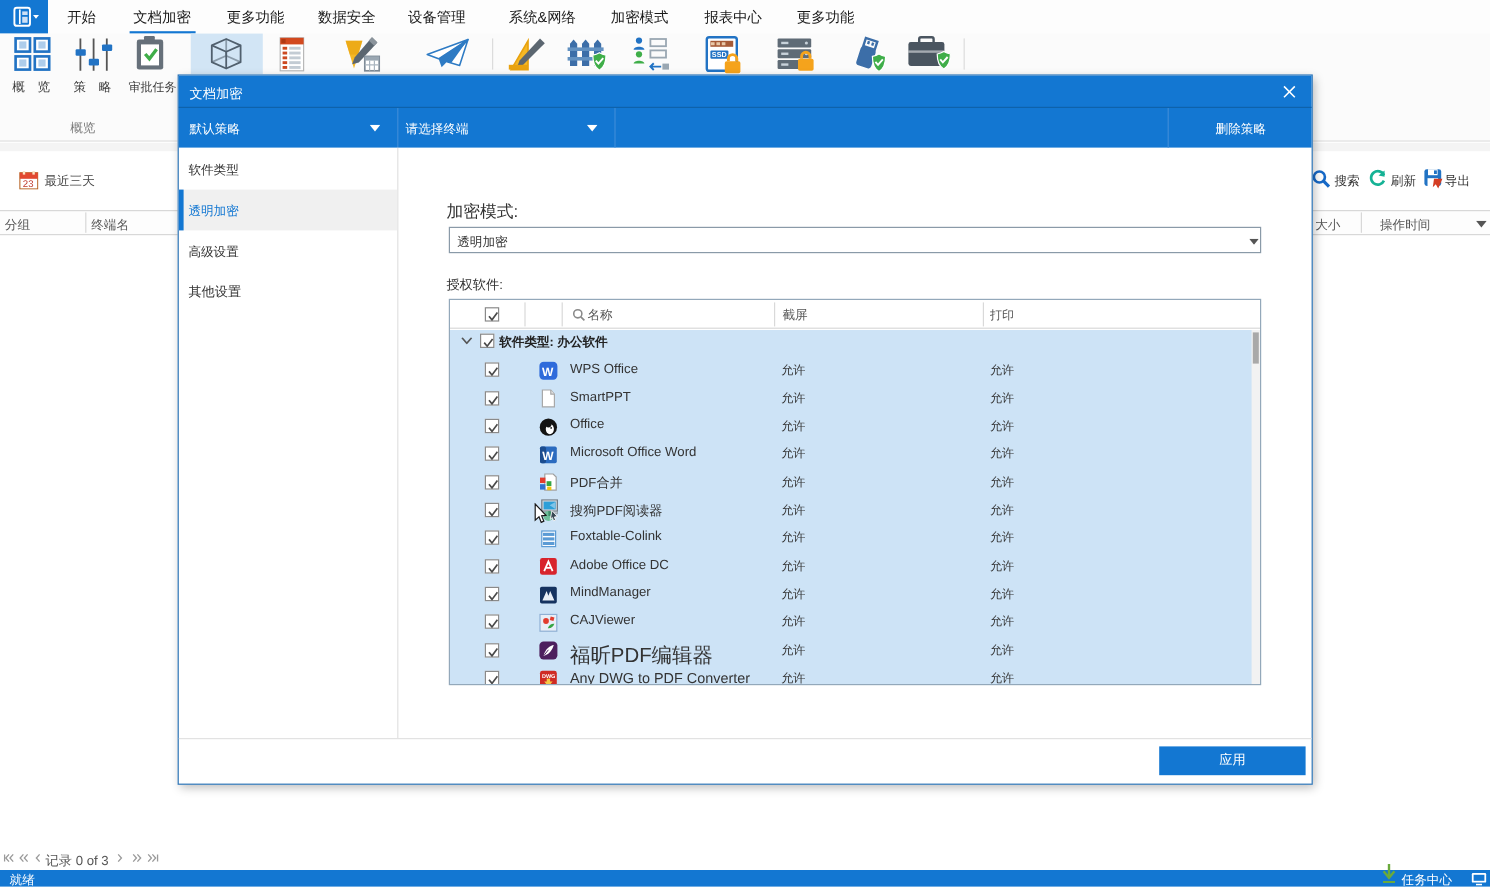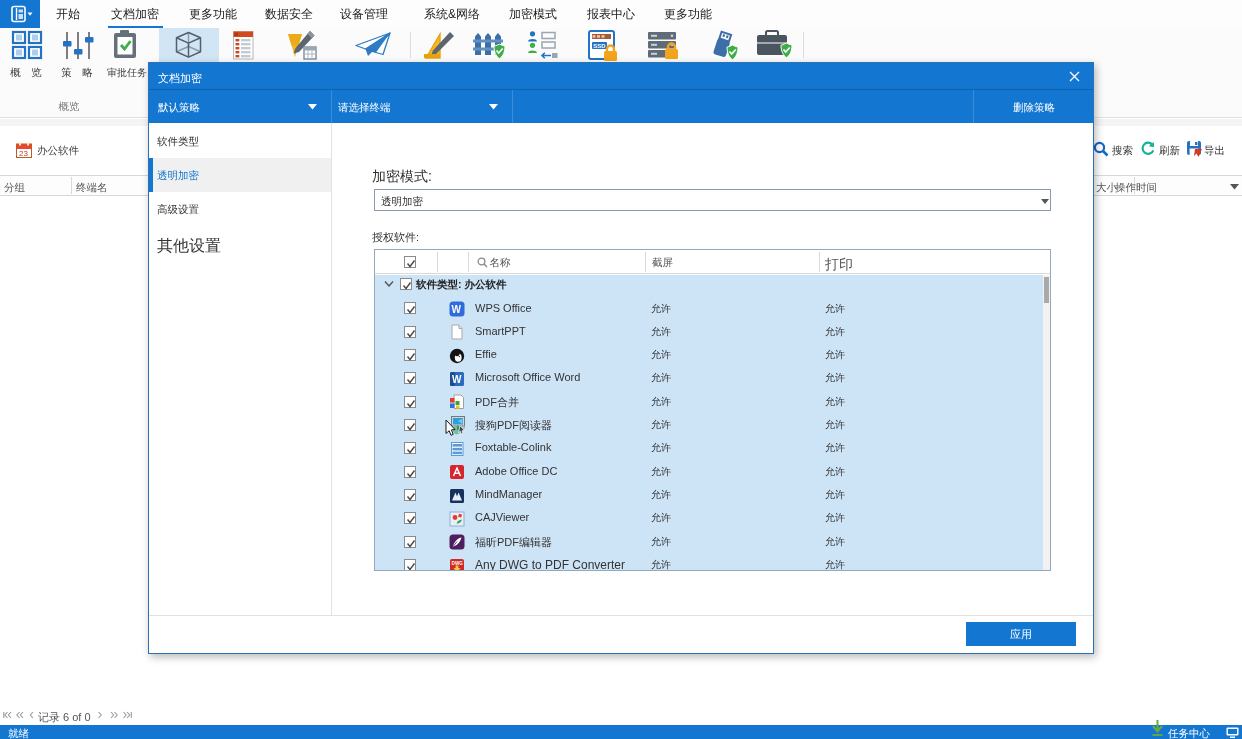--- a/index.html
+++ b/index.html
@@ -223,21 +223,21 @@
 
 <div id="bgwin">
 
 <svg class="abs" style="left:16px;top:142px" width="16" height="16" viewBox="0 0 16 16">
 <rect x="0.5" y="2" width="15" height="13.5" fill="#fff" stroke="#b5601e"></rect>
 <rect x="0.5" y="2" width="15" height="5" fill="#e2492f"></rect>
 <rect x="3" y="0.5" width="2" height="3" fill="#fbe2c2"></rect>
 <rect x="11" y="0.5" width="2" height="3" fill="#fbe2c2"></rect>
 <text x="3" y="13.5" font-size="8" fill="#c0392b" font-family="Liberation Sans">23</text>
 </svg>
-<span class="abs cjk" style="left:37px;top:144px;font-size:10.5px;color:#444">办公软件</span>
+<span class="abs cjk" style="left:37px;top:144px;font-size:10.5px;color:#444">最近三天</span>
 
 <svg class="abs" style="left:1093px;top:141px" width="16" height="16" viewBox="0 0 16 16">
 <circle cx="6.5" cy="6.5" r="4.6" fill="none" stroke="#1769c7" stroke-width="2.2"></circle>
 <line x1="10" y1="10" x2="14.5" y2="14.5" stroke="#1769c7" stroke-width="2.6"></line>
 </svg>
 <span class="abs cjk" style="left:1112px;top:144px;font-size:10.5px;color:#333">搜索</span>
 <svg class="abs" style="left:1140px;top:141px" width="16" height="16" viewBox="0 0 16 16">
 <path d="M13.3 9.5 A5.6 5.6 0 1 1 13.3 5" fill="none" stroke="#15b295" stroke-width="2.2"></path>
 <path d="M13.8 1 L13.8 6.2 L8.8 5.2 Z" fill="#15b295"></path>
 </svg>
@@ -250,21 +250,21 @@
 <path d="M9 9 L16 9 L12.5 17 L10.5 13.5 L8 16 Z" fill="#d43d23"></path>
 </svg>
 <span class="abs cjk" style="left:1204px;top:144px;font-size:10.5px;color:#333">导出</span>
 
 <div class="abs" style="left:0;top:175px;width:1242px;height:21px;border-top:1px solid #d8d8d8;border-bottom:1px solid #d8d8d8;background:#fdfdfd"></div>
 <span class="abs cjk" style="left:4px;top:181px;font-size:10.5px;color:#555">分组</span>
 <div class="abs" style="left:71px;top:177px;width:1px;height:17px;background:#d8d8d8"></div>
 <span class="abs cjk" style="left:76px;top:181px;font-size:10.5px;color:#555">终端名</span>
 <span class="abs cjk" style="left:1096px;top:181px;font-size:10.5px;color:#555">大小</span>
 <div class="abs" style="left:1134px;top:177px;width:1px;height:17px;background:#d8d8d8"></div>
-<span class="abs cjk" style="left:1115px;top:181px;font-size:10.5px;color:#555">操作时间</span>
+<span class="abs cjk" style="left:1150px;top:181px;font-size:10.5px;color:#555">操作时间</span>
 <svg class="abs" style="left:1230px;top:184px" width="9" height="6" viewBox="0 0 9 6">
       <path d="M0 0 L9 0 L4.5 5.5 Z" fill="#555"></path>
     </svg>
 </div>
 
 <div id="dialog" class="abs" style="left:148px;top:62px;width:946px;height:592px;background:#fff;border:1px solid #2a72b5;box-shadow:2px 3px 8px rgba(0,0,0,0.28)">
 
 <div class="abs" style="left:0;top:0;width:944px;height:27px;background:#1377d2;border-bottom:1px solid #0e62ab"></div>
 <span class="abs cjk" style="left:9px;top:8px;font-size:11px;color:#fff">文档加密</span>
 <svg class="abs" style="left:920px;top:8px" width="11" height="11" viewBox="0 0 11 11">
@@ -284,21 +284,21 @@
 <div class="abs" style="left:363px;top:27px;width:1px;height:33px;background:#3d8cd9"></div>
 <div class="abs" style="left:824px;top:27px;width:1px;height:33px;background:#3d8cd9"></div>
 <span class="abs cjk ctr" style="left:885px;top:38px;font-size:10.5px;color:#fff;white-space:nowrap">删除策略</span>
 
 <div class="abs" style="left:182px;top:60px;width:1px;height:492px;background:#e2e2e2"></div>
 <span class="abs cjk" style="left:8px;top:72px;font-size:10.5px;color:#333">软件类型</span>
 <div class="abs" style="left:0;top:95px;width:182px;height:34px;background:#f0f0f0"></div>
 <div class="abs" style="left:0;top:95px;width:4px;height:34px;background:#1377d2"></div>
 <span class="abs cjk blue" style="left:8px;top:106px;font-size:10.5px">透明加密</span>
 <span class="abs cjk" style="left:8px;top:140px;font-size:10.5px;color:#333">高级设置</span>
-<span class="abs cjk" style="left:8px;top:173px;font-size:16px;color:#333">其他设置</span>
+<span class="abs cjk" style="left:8px;top:173px;font-size:11px;color:#333">其他设置</span>
 
 <span class="abs cjk" style="left:223px;top:105px;font-size:14px;color:#333">加密模式:</span>
 <div class="abs" style="left:225px;top:126px;width:677px;height:22px;border:1px solid #8a9aa8;background:#fff">
 <span class="abs cjk" style="left:6px;top:5px;font-size:10.5px;color:#333">透明加密</span>
 <svg class="abs" style="left:666px;top:9px" width="8" height="5" viewBox="0 0 8 5">
         <path d="M0 0 L8 0 L4 5 Z" fill="#555"></path>
       </svg>
 </div>
 <span class="abs cjk" style="left:223px;top:167px;font-size:11px;color:#333">授权软件:</span>
 <div id="apptable" class="abs" style="left:225px;top:186px;width:677px;height:322px;border:1px solid #93a8ba;background:#fff;overflow:hidden">
@@ -311,21 +311,21 @@
         <svg width="12" height="12">
           <path d="M2.5 5.5 L5 8.5 L9.5 2.5" stroke="#4a4a4a" stroke-width="1.4" fill="none"></path>
         </svg>
       </span>
 <svg class="abs" style="left:102px;top:7px" width="11" height="11" viewBox="0 0 11 11">
         <circle cx="4.5" cy="4.5" r="3.4" fill="none" stroke="#8a8a8a" stroke-width="1.3"></circle>
         <line x1="7" y1="7" x2="10" y2="10" stroke="#8a8a8a" stroke-width="1.4"></line>
       </svg>
 <span class="abs cjk" style="left:114.5px;top:6px;font-size:10.5px;color:#555">名称</span>
 <span class="abs cjk" style="left:277px;top:6px;font-size:10.5px;color:#555">截屏</span>
-<span class="abs cjk" style="left:450px;top:6px;font-size:14px;color:#555">打印</span>
+<span class="abs cjk" style="left:450px;top:6px;font-size:10px;color:#555">打印</span>
 <div class="abs" style="left:0;top:25px;width:675px;height:295px;background:#cde3f6"></div>
 <svg class="abs" style="left:9px;top:31px" width="10" height="6" viewBox="0 0 10 6">
         <path d="M1 0.5 L5 5 L9 0.5" stroke="#555" stroke-width="1.4" fill="none"></path>
       </svg>
 <span class="cb" style="left:25px;top:28px">
         <svg width="12" height="12">
           <path d="M2.5 5.5 L5 8.5 L9.5 2.5" stroke="#4a4a4a" stroke-width="1.4" fill="none"></path>
         </svg>
       </span>
 <span class="abs cjk" style="left:41px;top:28px;font-size:10.5px;font-weight:bold;color:#222">软件类型: 办公软件</span>
@@ -357,21 +357,21 @@
         <svg width="12" height="12">
           <path d="M2.5 5.5 L5 8.5 L9.5 2.5" stroke="#4a4a4a" stroke-width="1.4" fill="none"></path>
         </svg>
       </span>
 <svg class="abs" style="left:74px;top:98px" width="16" height="16">
         <circle cx="8" cy="8" r="7.2" fill="#141414"></circle>
         <ellipse cx="9.2" cy="9.6" rx="3.4" ry="4.2" fill="#fff"></ellipse>
         <circle cx="8" cy="5.6" r="2.6" fill="#141414"></circle>
         <circle cx="10.3" cy="8.6" r="0.7" fill="#141414"></circle>
       </svg>
-<span class="abs" style="left:100px;top:98px;font-size:11px;color:#333">Effie</span>
+<span class="abs" style="left:100px;top:98px;font-size:11px;color:#333">Office</span>
 <span class="abs cjk" style="left:276px;top:98px;font-size:10px;color:#333">允许</span>
 <span class="abs cjk" style="left:450px;top:98px;font-size:10px;color:#333">允许</span>
 <span class="cb" style="left:29px;top:122px">
         <svg width="12" height="12">
           <path d="M2.5 5.5 L5 8.5 L9.5 2.5" stroke="#4a4a4a" stroke-width="1.4" fill="none"></path>
         </svg>
       </span>
 <svg class="abs" style="left:74px;top:121px" width="16" height="16">
         <rect x="1" y="1" width="14" height="14" rx="1.5" fill="#2b6bbf"></rect>
         <rect x="1" y="1" width="5" height="14" rx="1.5" fill="#1c4d8f"></rect>
@@ -467,21 +467,21 @@
 <span class="cb" style="left:29px;top:286px">
         <svg width="12" height="12">
           <path d="M2.5 5.5 L5 8.5 L9.5 2.5" stroke="#4a4a4a" stroke-width="1.4" fill="none"></path>
         </svg>
       </span>
 <svg class="abs" style="left:74px;top:284px" width="16" height="16">
         <rect x="0.5" y="0.5" width="15" height="15" rx="3.5" fill="#4d1f5e"></rect>
         <path d="M4 12.5 C5.5 6.5 9.5 4 12.5 3.5 C11.5 7 9 11 5.5 12 Z" fill="#fff"></path>
         <line x1="4.5" y1="12" x2="8" y2="7.5" stroke="#4d1f5e" stroke-width="0.8"></line>
       </svg>
-<span class="abs" style="left:100px;top:285px;font-size:11px;color:#333">福昕PDF编辑器</span>
+<span class="abs" style="left:100px;top:285px;font-size:17px;color:#333">福昕PDF编辑器</span>
 <span class="abs cjk" style="left:276px;top:285px;font-size:10px;color:#333">允许</span>
 <span class="abs cjk" style="left:450px;top:285px;font-size:10px;color:#333">允许</span>
 <span class="cb" style="left:29px;top:309px">
         <svg width="12" height="12">
           <path d="M2.5 5.5 L5 8.5 L9.5 2.5" stroke="#4a4a4a" stroke-width="1.4" fill="none"></path>
         </svg>
       </span>
 <svg class="abs" style="left:74px;top:308px" width="16" height="16">
         <rect x="1" y="1" width="14" height="14" rx="2" fill="#cf2b24"></rect>
         <text x="2.6" y="6.8" font-size="4.6" font-weight="bold" fill="#fff" font-family="Liberation Sans">DWG</text>
@@ -492,39 +492,39 @@
 <span class="abs cjk" style="left:276px;top:308px;font-size:10px;color:#333">允许</span>
 <span class="abs cjk" style="left:450px;top:308px;font-size:10px;color:#333">允许</span>
 <svg class="abs" style="left:70px;top:169px;z-index:5" width="11" height="18" viewBox="0 0 11 18">
         <path d="M1 1 L1 14.5 L4.2 11.7 L6 16.3 L8.2 15.3 L6.4 10.9 L10 10.5 Z" fill="#fff" stroke="#1a1a1a" stroke-width="1"></path>
       </svg>
 <div class="abs" style="left:668px;top:25px;width:7px;height:295px;background:#f2f2f2"></div>
 <div class="abs" style="left:669px;top:27px;width:5px;height:26px;background:#a9a9a9"></div>
 </div>
 
 <div class="abs" style="left:0;top:552px;width:944px;height:1px;background:#e2e2e2"></div>
-<div class="abs cjk" style="left:817px;top:559px;width:110px;height:24px;background:#1377d2;color:#fff;font-size:11px;text-align:center;line-height:24px">应用</div>
+<div class="abs cjk" style="left:817px;top:559px;width:122px;height:24px;background:#1377d2;color:#fff;font-size:11px;text-align:center;line-height:24px">应用</div>
 </div>
 
 <div id="bottom">
 
 <div class="abs" style="left:0;top:703px;width:1242px;height:22px;background:#fff"></div>
 <svg class="abs" style="left:3px;top:711px" width="134" height="8" viewBox="0 0 134 8">
 <g stroke="#9a9a9a" stroke-width="1.1" fill="none">
 <path d="M0.8 1 L0.8 7"></path>
 <path d="M4.5 1 L1.8 4 L4.5 7 M8 1 L5.3 4 L8 7"></path>
 <path d="M16.5 1 L13.8 4 L16.5 7 M20 1 L17.3 4 L20 7"></path>
 <path d="M30 1 L27.3 4 L30 7"></path>
 <path d="M95.5 1 L98.2 4 L95.5 7"></path>
 <path d="M108 1 L110.7 4 L108 7 M111.5 1 L114.2 4 L111.5 7"></path>
 <path d="M120.5 1 L123.2 4 L120.5 7 M124 1 L126.7 4 L124 7"></path>
 <path d="M128.3 1 L128.3 7"></path>
 </g>
 </svg>
-<span class="abs cjk" style="left:38px;top:710px;font-size:11px;color:#555">记录 6 of 0</span>
+<span class="abs cjk" style="left:38px;top:710px;font-size:11px;color:#555">记录 0 of 3</span>
 
 <div class="abs" style="left:0;top:725px;width:1242px;height:14px;background:#1377d2"></div>
 <span class="abs cjk" style="left:8px;top:727px;font-size:10.5px;color:#fff">就绪</span>
 <svg class="abs" style="left:1151px;top:719px" width="13" height="18" viewBox="0 0 13 18">
 <path d="M6.5 1 L6.5 11 M2 7 L6.5 12.5 L11 7" stroke="#6aaa3c" stroke-width="2" fill="none"></path>
 <line x1="1.5" y1="16" x2="11.5" y2="16" stroke="#6aaa3c" stroke-width="1.8"></line>
 </svg>
 <span class="abs cjk" style="left:1168px;top:727px;font-size:10.5px;color:#fff">任务中心</span>
 <svg class="abs" style="left:1226px;top:727px" width="13" height="11" viewBox="0 0 13 11">
 <rect x="0.5" y="0.5" width="12" height="8" rx="1" fill="#fff"></rect>

